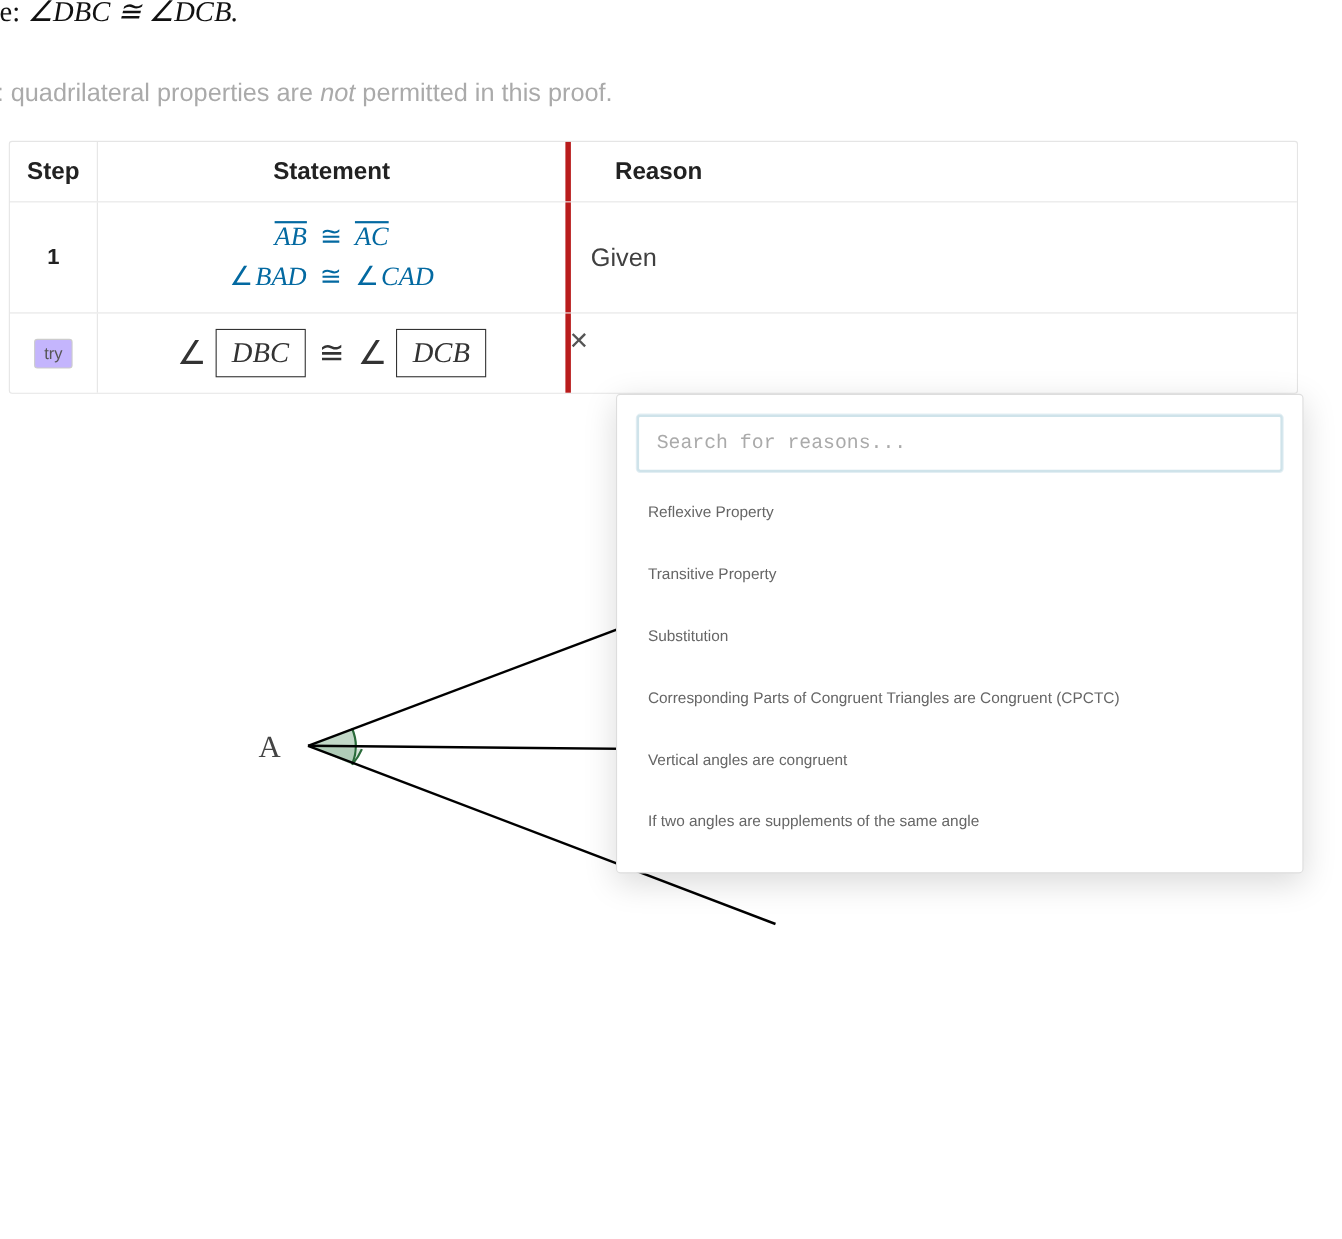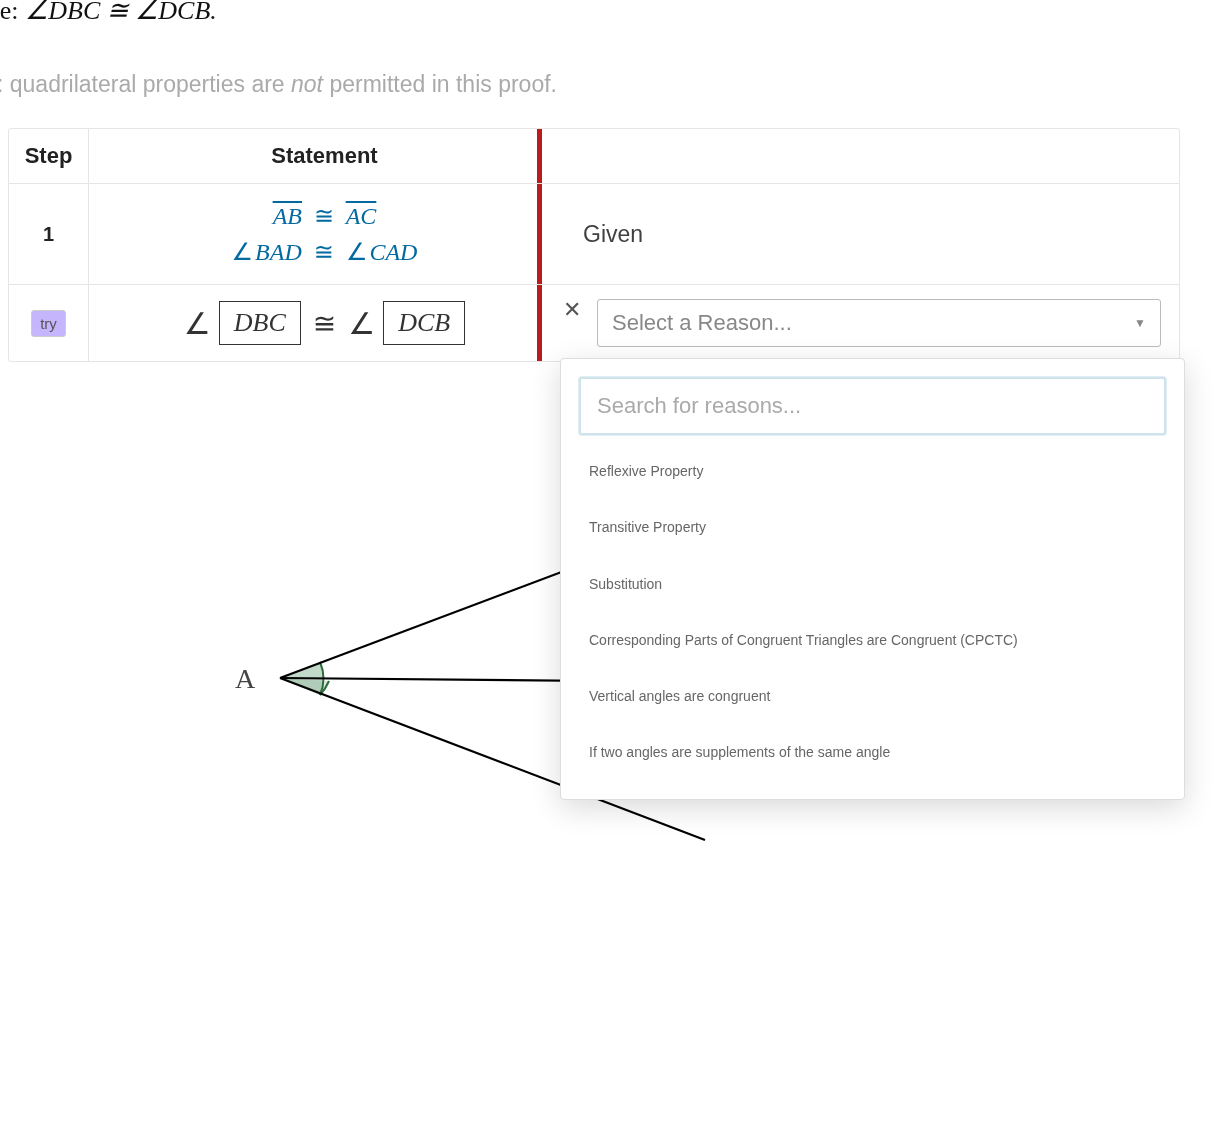--- a/index.html
+++ b/index.html
@@ -32,21 +32,21 @@
   }
   .note em { font-style: italic; }
   .table-wrap {
     margin-top: 30px;
     border: 1px solid #e5e5e5;
     border-radius: 3px;
     margin-left: 8px;
     margin-right: 40px;
     background:#fff;
   }
-  .trow { display: flex; border-bottom: 1px solid #e5e5e5; gap: 23px; }
+  .trow { display: flex; border-bottom: 1px solid #e5e5e5; }
   .trow:last-child { border-bottom: none; }
   .cell { padding: 14px 18px; display: flex; align-items: center; }
   .c-step { width: 80px; justify-content: center; border-right: 1px solid #e5e5e5; }
   .c-stmt { width: 430px; justify-content: center; border-right: 5px solid #b91c1c; flex-direction: column; }
   .c-reason { flex: 1; position: relative; }
   .hdr { font-family: 'Helvetica Neue', Arial, sans-serif; font-weight: bold; font-size: 22px; color:#222; }
   .hdr.c-reason { justify-content: flex-start; padding-left: 40px; }
   .step1 { font-family: 'Helvetica Neue', Arial, sans-serif; font-size: 20px; font-weight: bold; color:#222;}
   .math-line { font-family: Georgia, serif; font-size: 24px; font-style: italic; color:#0369a1; line-height:1.5; white-space:nowrap;}
   .angle::before { content: "∠"; font-style: normal; margin-right:2px;}
@@ -111,24 +111,25 @@
     box-shadow: 0 8px 30px rgba(0,0,0,0.15);
     padding: 18px;
     font-family: 'Helvetica Neue', Arial, sans-serif;
     z-index: 10;
   }
   .dd-search {
     width: 100%;
     border: 2px solid #cfe3ea;
     border-radius: 3px;
     padding: 14px 16px;
-    font-size: 22px;
+    font-size: 18px;
     color: #1d4ed8;
     outline: none;
     box-shadow: 0 0 0 1px rgba(160,200,215,0.3);
+    font-family: Liberation Mono, monospace;
   }
   .dd-search::placeholder { color: #aaa; }
   .dd-list { margin-top: 8px; max-height: 520px; overflow: hidden; }
   .dd-item {
     padding: 18px 10px;
     font-size: 14px;
     color: #666;
     cursor: pointer;
     line-height: 1.45;
   }
@@ -145,20 +146,21 @@
 </div>
 
 <div class="note">
   <span>ote: quadrilateral properties are </span><em>not</em><span> permitted in this proof.</span>
 </div>
 
 <div class="table-wrap">
   <div class="trow">
     <div class="cell c-step hdr">Step</div>
     <div class="cell c-stmt hdr">Statement</div>
+    <div class="cell c-reason hdr">Reason</div>
   </div>
 
   <div class="trow">
     <div class="cell c-step">
       <span class="step1">1</span>
     </div>
     <div class="cell c-stmt">
       <div class="math-line">
         <span class="overline">AB</span>
         <span class="cong">≅</span>
@@ -183,24 +185,20 @@
       <div class="stmt-row2">
         <span class="angle-sym">∠</span>
         <span class="input-box">DBC</span>
         <span class="cong2">≅</span>
         <span class="angle-sym">∠</span>
         <span class="input-box">DCB</span>
       </div>
     </div>
     <div class="cell c-reason" style="padding-left:10px;">
       <span class="close-x">✕</span>
-      <div class="select-box">
-        <span>Select a Reason...</span>
-        <span class="caret-down">▼</span>
-      </div>
     </div>
   </div>
 </div>
 
 <div class="diagram">
   <svg viewBox="0 0 520 500">
 
     <path d="M 55 248 L 95 232 A 42 42 0 0 1 95 265 Z" fill="#8fb89a" opacity="0.55"></path>
     <path d="M 55 248 L 95 265 A 42 42 0 0 0 104 251 Z" fill="#8fb89a" opacity="0.35"></path>
     <path d="M 95 232 A 42 42 0 0 1 95 265" fill="none" stroke="#2a6b3a" stroke-width="2"></path>

